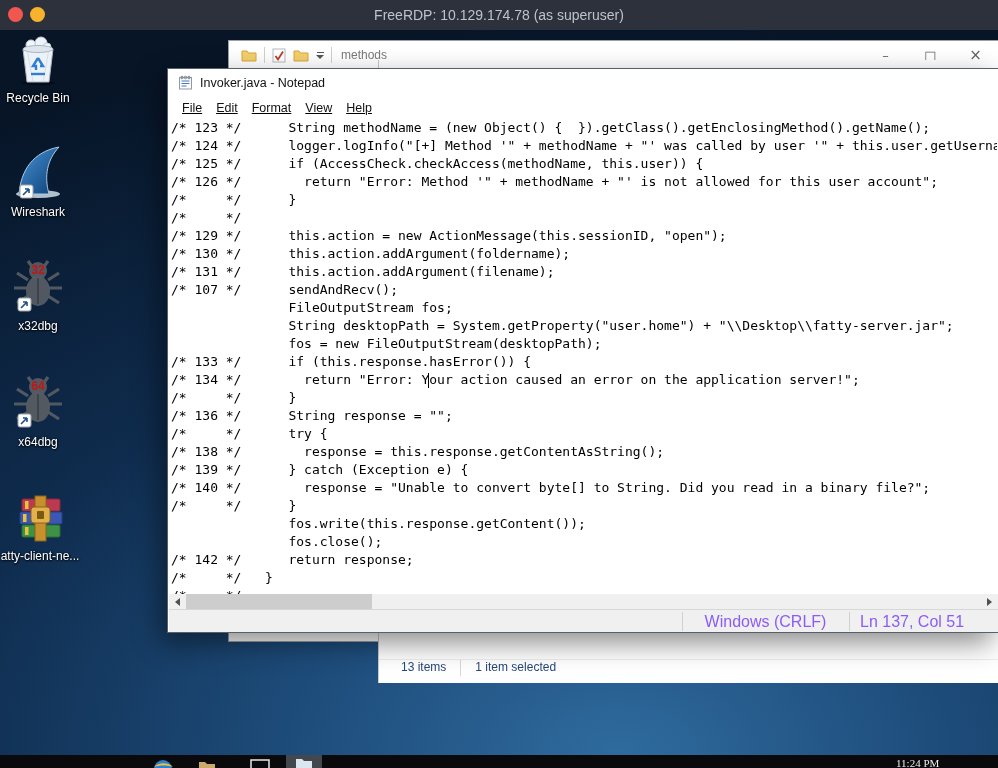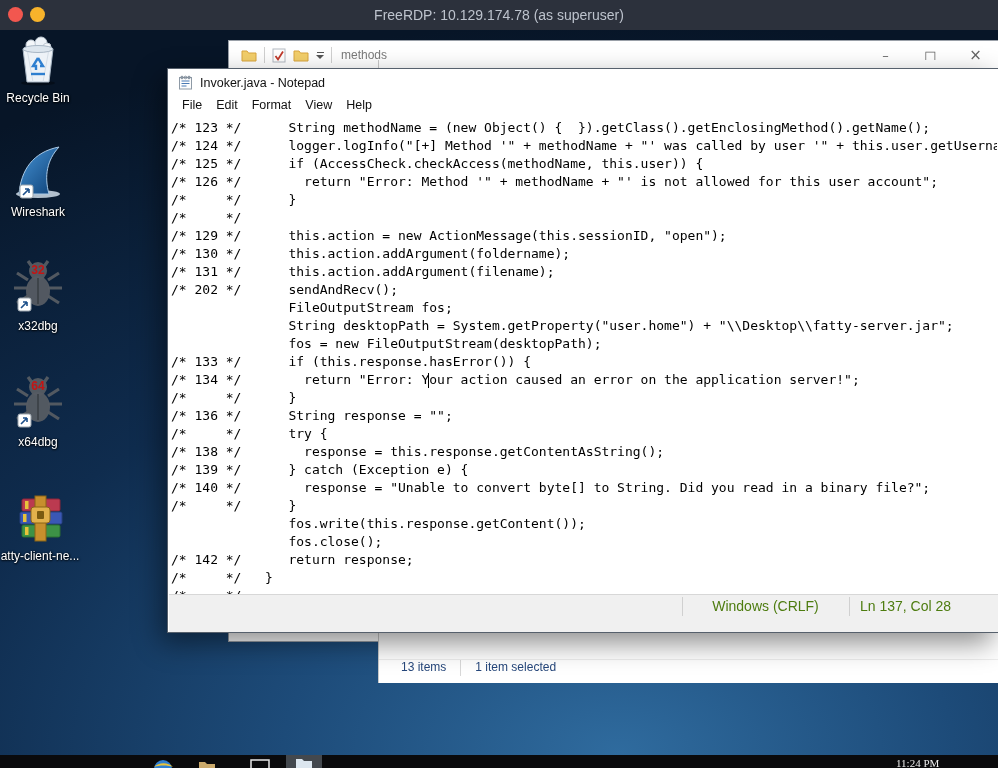--- a/index.html
+++ b/index.html
@@ -39,31 +39,31 @@
   .exp-status { position:absolute; left:0; bottom:0; width:100%; height:24px; background:#fff; border-top:1px solid #eee;
     display:flex; align-items:flex-start; font-size:12px; color:#26477b; }
   .exp-status .cnt { padding-left:22px; }
   .exp-status .vsep { width:1px; height:16px; background:#d8d8d8; margin:0 14px; }
 
   
   .notepad { position:absolute; left:167px; top:68px; width:831px; height:565px; background:#fff;
     border:1px solid #56606c; border-right:none; box-shadow:-6px 10px 26px rgba(0,0,0,.45); z-index:10; }
   .np-titlebar { height:27px; display:flex; align-items:center; padding-left:10px; background:#fff; }
   .np-title { margin-left:7px; font-size:12.5px; color:#111; }
-  .np-menubar { height:23px; display:flex; align-items:flex-start; padding-left:7px; background:#fff; }
+  .np-menubar { height:23px; display:flex; align-items:center; padding-left:7px; background:#fff;text-decoration:underline; }
   .np-menu-item { font-size:12.5px; color:#111; padding:2px 7px; }
   .np-text { position:absolute; left:1px; top:50px; width:828px; height:477px; overflow:hidden; background:#fff; cursor:text; }
   .codeline { white-space:pre; font-family:"DejaVu Sans Mono", monospace; font-size:13px; line-height:18px; height:18px; color:#000; padding-left:2px; }
   .np-caret { position:absolute; left:260px; top:304px; width:1px; height:15px; background:#000; }
   .np-hscroll { position:absolute; left:1px; bottom:23px; width:829px; height:15px; background:#f0f0f0; }
   .np-hs-btn { position:absolute; top:0; width:17px; height:15px; display:flex; align-items:center; justify-content:center; }
   .tri-left { width:0; height:0; border-top:4px solid transparent; border-bottom:4px solid transparent; border-right:5px solid #505050; }
   .tri-right { width:0; height:0; border-top:4px solid transparent; border-bottom:4px solid transparent; border-left:5px solid #505050; }
   .np-hs-thumb { position:absolute; left:17px; top:0; width:186px; height:15px; background:#cdcdcd; }
-  .np-status { position:absolute; left:1px; bottom:0; width:829px; height:38px; background:#f0f0f0; border-top:1px solid #d7d7d7; font-size:14px; color:#4d7c0f; }
+  .np-status { position:absolute; left:1px; bottom:0; width:829px; height:23px; background:#f0f0f0; border-top:1px solid #d7d7d7; font-size:16px; color:#8b5cf6; }
   .np-sep { position:absolute; top:2px; width:1px; height:19px; background:#d0d0d0; }
   .np-status-seg { position:absolute; top:0; height:23px; line-height:23px; }
 
   
   .taskbar { position:absolute; left:0; bottom:0; width:998px; height:13px; background:#0a0a0c; z-index:60; overflow:hidden; }
   .tb-icon { position:absolute; }
   .tb-active { position:absolute; left:286px; top:0; width:36px; height:13px; background:#43484e; }
   .tb-clock { position:absolute; left:896px; top:2px; color:#ececec; font-size:11px;font-family:Liberation Serif, serif; }
 
   svg { display:block; }
@@ -232,21 +232,21 @@
     <div class="np-text">
       <div class="codeline">/* 123 */      String methodName = (new Object() {  }).getClass().getEnclosingMethod().getName();</div>
       <div class="codeline">/* 124 */      logger.logInfo("[+] Method '" + methodName + "' was called by user '" + this.user.getUsername());</div>
       <div class="codeline">/* 125 */      if (AccessCheck.checkAccess(methodName, this.user)) {</div>
       <div class="codeline">/* 126 */        return "Error: Method '" + methodName + "' is not allowed for this user account";</div>
       <div class="codeline">/*     */      }</div>
       <div class="codeline">/*     */</div>
       <div class="codeline">/* 129 */      this.action = new ActionMessage(this.sessionID, "open");</div>
       <div class="codeline">/* 130 */      this.action.addArgument(foldername);</div>
       <div class="codeline">/* 131 */      this.action.addArgument(filename);</div>
-      <div class="codeline">/* 202 */      sendAndRecv();</div>
+      <div class="codeline">/* 107 */      sendAndRecv();</div>
       <div class="codeline">               FileOutputStream fos;</div>
       <div class="codeline">               String desktopPath = System.getProperty("user.home") + "\\Desktop\\fatty-server.jar";</div>
       <div class="codeline">               fos = new FileOutputStream(desktopPath);</div>
       <div class="codeline">/* 133 */      if (this.response.hasError()) {</div>
       <div class="codeline">/* 134 */        return "Error: Your action caused an error on the application server!";</div>
       <div class="codeline">/*     */      }</div>
       <div class="codeline">/* 136 */      String response = "";</div>
       <div class="codeline">/*     */      try {</div>
       <div class="codeline">/* 138 */        response = this.response.getContentAsString();</div>
       <div class="codeline">/* 139 */      } catch (Exception e) {</div>
@@ -267,21 +267,21 @@
       <div class="np-hs-thumb"></div>
       <div class="np-hs-btn" style="right:0;">
           <span class="tri-right"></span>
         </div>
     </div>
 
     <div class="np-status">
       <span class="np-sep" style="left:513px;"></span>
       <span class="np-status-seg" style="left:513px; width:167px; text-align:center;">Windows (CRLF)</span>
       <span class="np-sep" style="left:680px;"></span>
-      <span class="np-status-seg" style="left:691px; width:135px;">Ln 137, Col 28</span>
+      <span class="np-status-seg" style="left:691px; width:135px;">Ln 137, Col 51</span>
     </div>
   </div>
 
   <div class="taskbar">
     <span class="tb-icon" style="left:152px; top:3px;">
       <svg width="22" height="22" viewBox="0 0 22 22">
           <circle cx="11" cy="11" r="9" fill="#2f7fd0"></circle>
           <path d="M2 9 C7 4 16 4 21 9 C16 7 7 7 2 9 Z" fill="#e8c33a"></path>
         </svg>
     </span>

